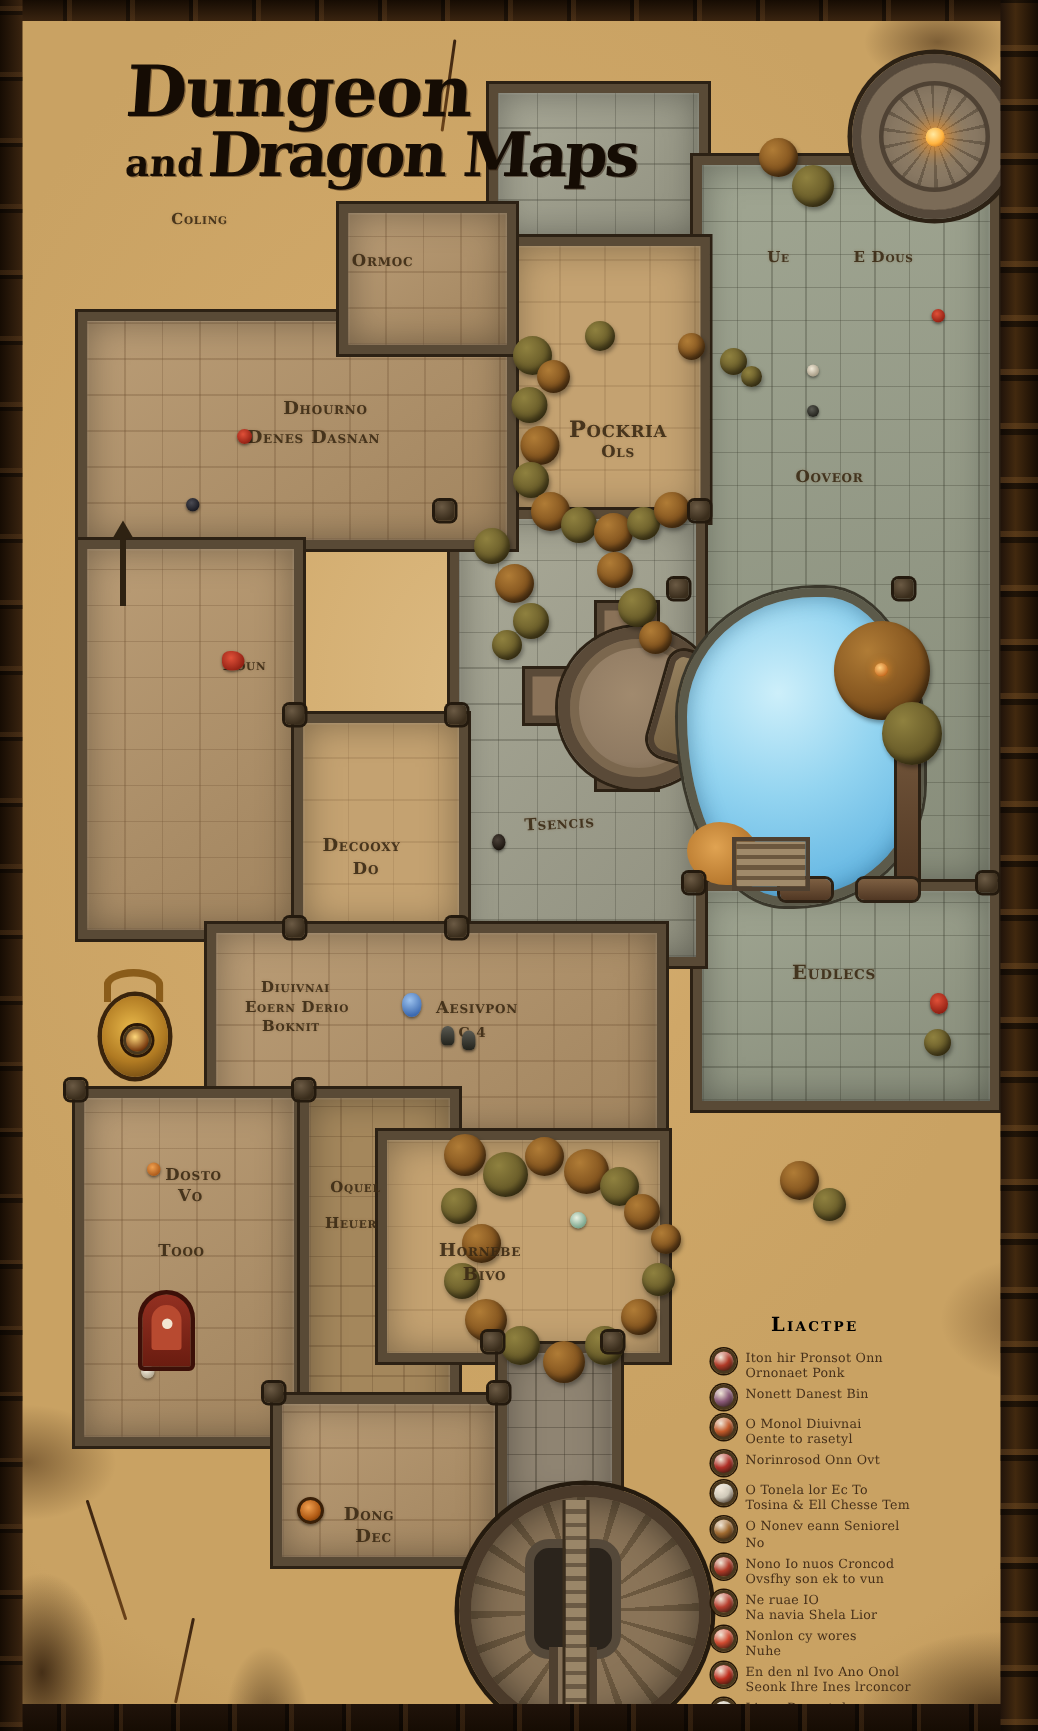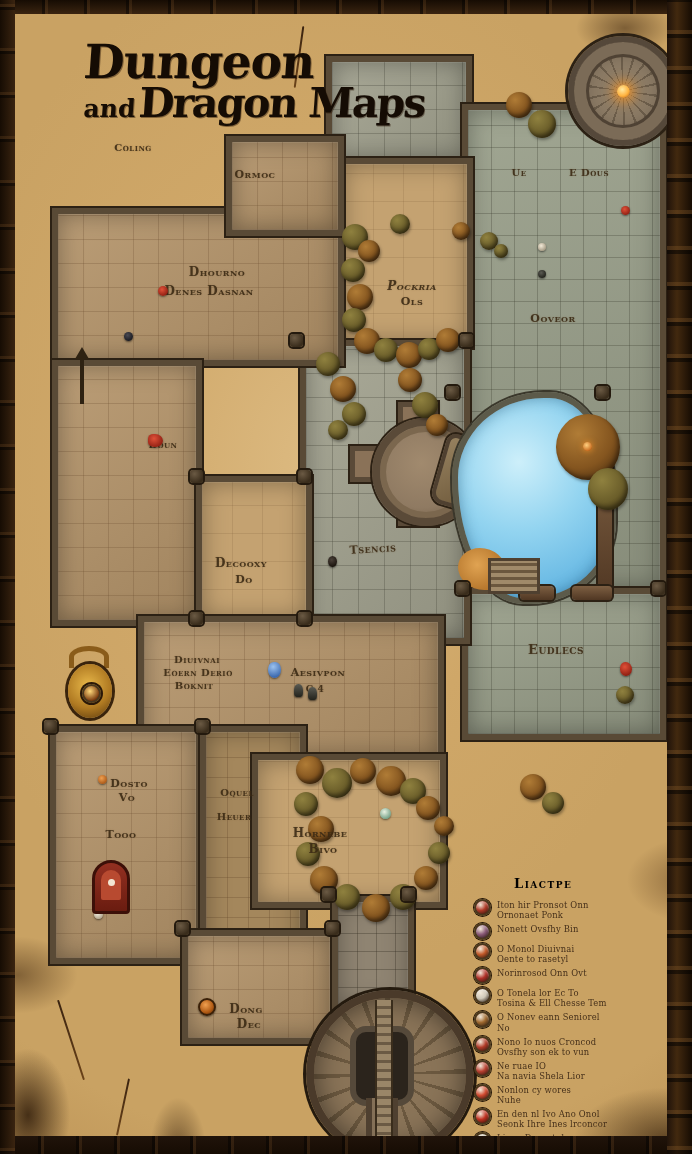--- a/index.html
+++ b/index.html
@@ -251,21 +251,21 @@
     <div class="horns"></div>
     <div class="body"></div>
     <div class="gem"></div>
   </div>
   <div class="spear"></div>
 
   <div class="lbl" style="left:133px;top:147px;font-size:10px;">Coling</div>
   <div class="lbl" style="left:255px;top:174px;font-size:11px;">Ormoc</div>
   <div class="lbl" style="left:197px;top:272px;font-size:12px;margin-left:20px;">Dhourno</div>
   <div class="lbl" style="left:209px;top:291px;font-size:12px;">Denes Dasnan</div>
-  <div class="lbl" style="left:412px;top:286px;font-size:12px;font-style:italic;">Pockria</div>
+  <div class="lbl" style="left:412px;top:286px;font-size:15px;">Pockria</div>
   <div class="lbl" style="left:412px;top:301px;font-size:11px;">Ols</div>
   <div class="lbl" style="left:519px;top:172px;font-size:10px;">Ue</div>
   <div class="lbl" style="left:589px;top:172px;font-size:10px;">E Dous</div>
   <div class="lbl" style="left:553px;top:318px;font-size:11px;">Ooveor</div>
   <div class="lbl" style="left:163px;top:444px;font-size:10px;">Boun</div>
   <div class="lbl" style="left:373px;top:549px;font-size:11px;transform:translate(-50%,-50%) rotate(-3deg);">Tsencis</div>
   <div class="lbl" style="left:241px;top:563px;font-size:12px;">Decooxy</div>
   <div class="lbl" style="left:244px;top:579px;font-size:11px;">Do</div>
   <div class="lbl" style="left:556px;top:649px;font-size:13px;">Eudlecs</div>
   <div class="lbl" style="left:197px;top:659px;font-size:10px;">Diuivnai</div>
@@ -294,21 +294,21 @@
         <div class="legend-row">
           <span class="gem" style="background: radial-gradient(circle at 35% 30%, rgba(255, 255, 255, 0.75), rgb(176, 58, 40) 45%, rgb(35, 20, 10) 95%);"></span>
           <div class="legend-lines">
             <div class="legend-line">Iton hir Pronsot Onn</div>
             <div class="legend-line">Ornonaet Ponk</div>
           </div>
         </div>
         <div class="legend-row">
           <span class="gem" style="background: radial-gradient(circle at 35% 30%, rgba(255, 255, 255, 0.75), rgb(138, 90, 120) 45%, rgb(35, 20, 10) 95%);"></span>
           <div class="legend-lines">
-            <div class="legend-line">Nonett Ovsfhy Bin</div>
+            <div class="legend-line">Nonett Danest Bin</div>
           </div>
         </div>
         <div class="legend-row">
           <span class="gem" style="background: radial-gradient(circle at 35% 30%, rgba(255, 255, 255, 0.75), rgb(194, 90, 42) 45%, rgb(35, 20, 10) 95%);"></span>
           <div class="legend-lines">
             <div class="legend-line">O Monol Diuivnai</div>
             <div class="legend-line">Oente to rasetyl</div>
           </div>
         </div>
         <div class="legend-row">

